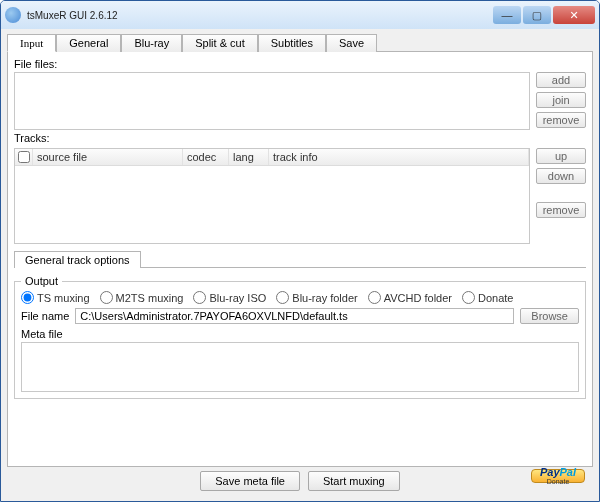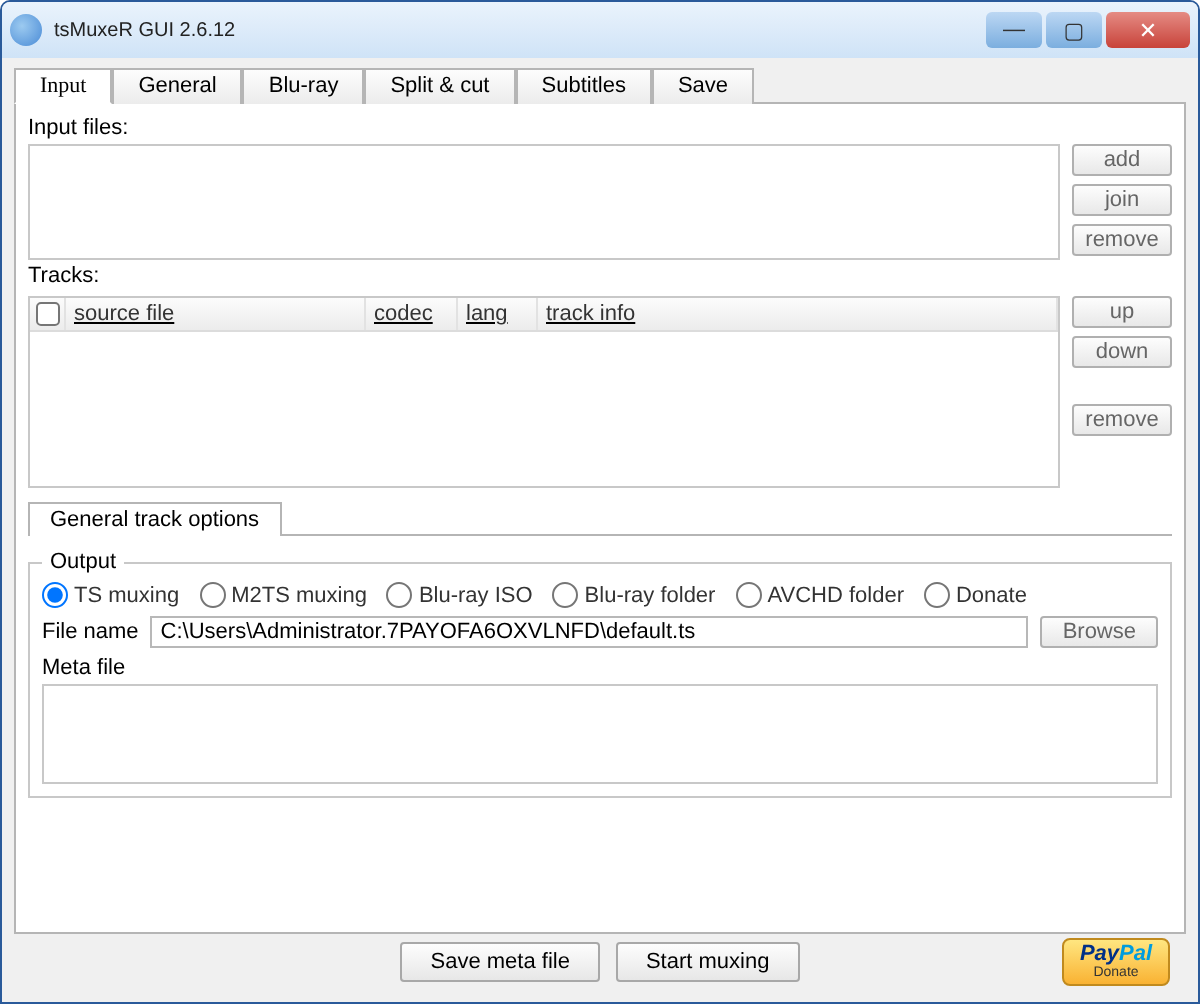--- a/index.html
+++ b/index.html
@@ -16,42 +16,42 @@
 .tabs { display: flex; }
 .tab { padding: 2px 12px; border: 1px solid #b5b5b5; border-bottom: none; background: linear-gradient(#fdfdfd,#ececec); margin-right: 0px; position: relative; top: 1px; cursor: default; }
 .tab.active { background: #fff; border-bottom: 1px solid #fff; z-index: 2; font-family: Liberation Serif, serif; }
 .tabpage { flex: 1; border: 1px solid #b5b5b5; background: #fff; padding: 4px 6px; display: flex; flex-direction: column; overflow: hidden; }
 .group-label { margin: 2px 0 2px 0; color: #000; }
 .row { display: flex; gap: 6px; }
 .listbox { flex: 1; border: 1px solid #c8c8c8; background: #fff; height: 58px; }
 .btncol { width: 50px; display: flex; flex-direction: column; gap: 4px; }
 .btn { border: 1px solid #b0b0b0; background: linear-gradient(#fdfdfd,#e8e8e8); text-align: center; padding: 1px 0; color: #666; border-radius: 2px; cursor: default; }
 .tracksarea { display: flex; gap: 6px; margin-top: 2px; }
-.lv { flex: 1; border: 1px solid #c8c8c8; background: #fff; height: 96px; text-decoration: underline; }
+.lv { flex: 1; border: 1px solid #c8c8c8; background: #fff; height: 96px; }
 .lvhead { display: flex; background: linear-gradient(#fcfcfc,#ececec); border-bottom: 1px solid #dcdcdc; }
 .lvhead div { border-right: 1px solid #e2e2e2; padding: 2px 4px; color: #333; }
 .chkcol { width: 18px; display:flex; align-items:center; justify-content:center; }
 .chkcol input { width:12px; height:12px; }
 .col-src { flex: 0 0 150px; }
 .col-codec { flex: 0 0 46px; }
 .col-lang { flex: 0 0 40px; }
 .col-info { flex: 1; }
 .subtabs { display: flex; margin-top: 6px; }
 .subtab { border: 1px solid #b5b5b5; border-bottom: none; background: #fff; padding: 2px 10px; position: relative; top: 1px; }
 .subline { border-top: 1px solid #b5b5b5; height: 4px; }
 fieldset { border: 1px solid #c8c8c8; margin-top: 4px; padding: 4px 6px 6px 6px; }
 fieldset legend { padding: 0 4px; }
 .radios { display: flex; gap: 10px; align-items: center; flex-wrap: wrap; }
 .radios label { display: flex; align-items: center; gap: 3px; white-space: nowrap; color: #333; }
 .filerow { display: flex; align-items: center; gap: 6px; margin-top: 4px; }
 .filerow input[type=text] { flex: 1; border: 1px solid #b8b8b8; padding: 1px 4px; font-size: 11px; background: #fff; }
 .metabox { border: 1px solid #c8c8c8; background: #fff; height: 50px; margin-top: 2px; }
 .bottombar { display: flex; justify-content: center; gap: 8px; padding: 4px 0; position: relative; }
 .bottombar .mainbtn { border: 1px solid #a8a8a8; background: linear-gradient(#fdfdfd,#e7e7e7); padding: 3px 14px; border-radius: 2px; cursor: default; }
-.paypal { position: absolute; right: 8px; top: 2px; width: 54px; height: 24px; background: linear-gradient(#ffe680,#f9b233); border: 1px solid #c08a1e; border-radius: 4px; display: flex; flex-direction: column; align-items: center; justify-content: center; line-height: 1; }
+.paypal { position: absolute; right: 8px; top: 2px; width: 54px; height: 14px; background: linear-gradient(#ffe680,#f9b233); border: 1px solid #c08a1e; border-radius: 4px; display: flex; flex-direction: column; align-items: center; justify-content: center; line-height: 1; }
 .paypal .pp { font-weight: bold; font-size: 9px; font-style: italic; }
 .paypal .pp .pa { color: #003087; }
 .paypal .pp .pl { color: #009cde; }
 .paypal .dn { font-size: 7px; color: #333; }
 </style>
 </head>
 <body>
 
 <div class="window">
   <div class="titlebar">
@@ -66,21 +66,21 @@
   <div class="content">
     <div class="tabs">
       <div class="tab active">Input</div>
       <div class="tab">General</div>
       <div class="tab">Blu-ray</div>
       <div class="tab">Split &amp; cut</div>
       <div class="tab">Subtitles</div>
       <div class="tab">Save</div>
     </div>
     <div class="tabpage">
-      <div class="group-label">Input files:</div>
+      <div class="group-label">File files:</div>
       <div class="row">
         <div class="listbox"></div>
         <div class="btncol">
           <div class="btn">add</div>
           <div class="btn">join</div>
           <div class="btn">remove</div>
         </div>
       </div>
       <div class="group-label">Tracks:</div>
       <div class="tracksarea">

